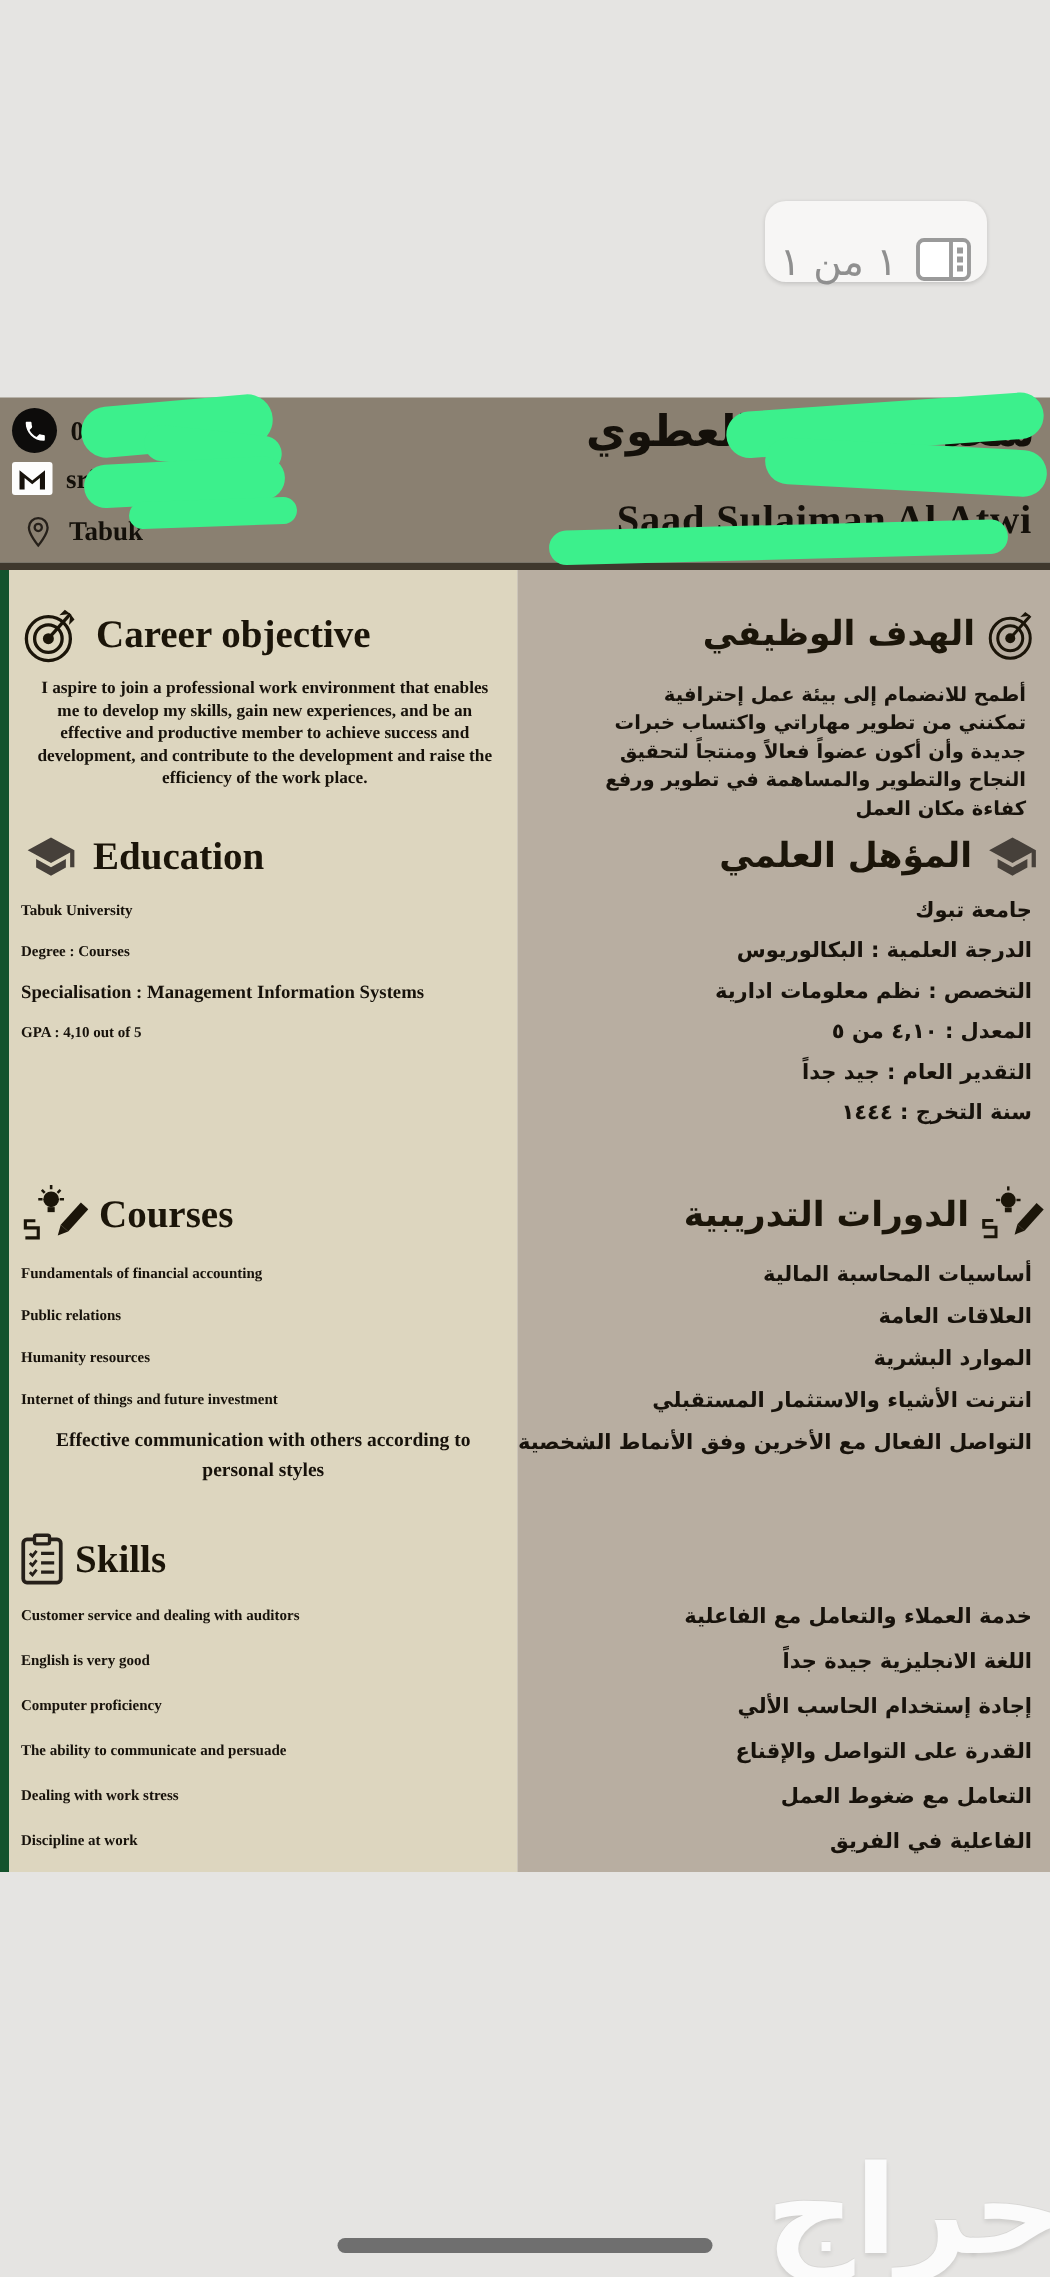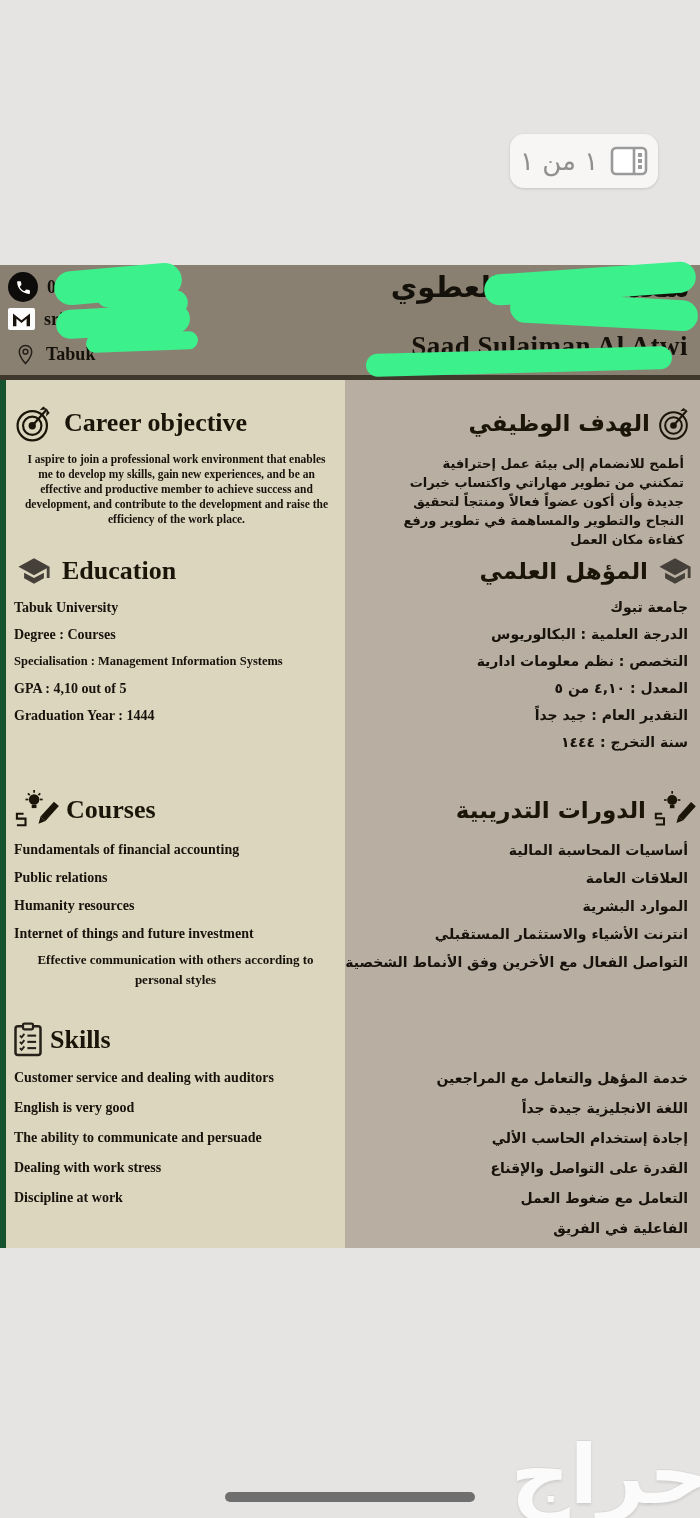--- a/index.html
+++ b/index.html
@@ -2,21 +2,21 @@
 <html><head>
 <meta charset="utf-8">
 <style>
   html,body{margin:0;padding:0;}
   body{width:700px;height:1518px;background:#e5e4e2;overflow:hidden;position:relative;
        font-family:"Liberation Serif", serif;}
   .stage{position:absolute;inset:0;}
 
   
   .pill{position:absolute;top:134px;right:42px;width:148px;height:54px;background:#f7f6f5;
-        border-radius:14px;box-shadow:0 1px 3px rgba(0,0,0,.14);display:flex;align-items:center;
+        border-radius:14px;box-shadow:0 1px 3px rgba(0,0,0,.14);display:flex;align-items:flex-end;
         justify-content:center;gap:12px;color:#8f8f8f;}
   .pill .ptxt{font-family:"DejaVu Sans",sans-serif;font-size:26px;line-height:1;direction:rtl;}
 
   
   .doc{position:absolute;top:265px;left:0;width:700px;height:983px;}
   .doc-header{position:absolute;top:0;left:0;width:700px;height:110px;background:#8a8071;}
   .doc-rule{position:absolute;top:110px;left:0;width:700px;height:5px;background:#3f382d;}
   .columns{position:absolute;top:115px;left:0;width:700px;height:868px;display:flex;}
   .col{position:relative;height:100%;}
   .col-en{width:345px;background:#ddd6bf;border-left:6px solid #14532d;box-sizing:border-box;}
@@ -52,21 +52,21 @@
   .h-en{display:flex;align-items:center;gap:7px;padding-left:7px;height:40px;
         font-weight:bold;font-size:26px;color:#1b1509;}
   .h-ar{display:flex;align-items:center;gap:6px;padding-right:4px;height:40px;direction:rtl;
         font-family:"DejaVu Sans",sans-serif;font-weight:bold;font-size:23px;color:#1b1509;}
   .para-en{position:absolute;left:14px;right:12px;margin:0;text-align:center;font-weight:bold;
            font-size:11.5px;line-height:15px;color:#17120b;}
   .para-ar{position:absolute;right:16px;left:56px;margin:0;direction:rtl;
            font-family:"DejaVu Sans",sans-serif;font-weight:bold;font-size:13px;
            line-height:19px;color:#17120b;}
   .list{position:absolute;left:0;right:0;}
-  .list-en .it{padding-left:8px;font-weight:bold;font-size:14px;color:#17120b;
+  .list-en .it{padding-left:8px;font-weight:bold;font-size:10px;color:#17120b;
                height:27px;line-height:27px;white-space:nowrap;}
   .list-ar .it{padding-right:12px;direction:rtl;font-family:"DejaVu Sans",sans-serif;
                font-weight:bold;font-size:14px;color:#17120b;height:27px;line-height:27px;
                white-space:nowrap;}
   .lh28 .it{height:28px;line-height:28px;}
   .lh30 .it{height:30px;line-height:30px;}
   .it.sm{font-size:12.5px;}
   .it.ctr{white-space:normal;text-align:center;font-size:13px;height:44px;line-height:20px;
           padding:2px 14px 0 14px;}
 
@@ -160,21 +160,20 @@
               <path fill="#46403a" d="M12 3L1 9l11 6 9-4.91V17h2V9L12 3zM5 13.18v4L12 21l7-3.82v-4L12 17l-7-3.82z"></path>
             </svg>
             <span>Education</span>
           </div>
         </div>
         <div class="list list-en" style="top:214px">
           <div class="it">Tabuk University</div>
           <div class="it">Degree : Courses</div>
           <div class="it sm">Specialisation : Management Information Systems</div>
           <div class="it">GPA : 4,10 out of 5</div>
-          <div class="it">Graduation Year : 1444</div>
         </div>
 
         <div class="sec" style="top:410px">
           <div class="h-en">
             <svg class="icn" width="46" height="42" viewBox="0 0 48 44">
               <path d="M4 38 h9 v-7 h-9 v-5 h7" fill="none" stroke="#1b1509" stroke-width="2.2"></path>
               <circle cx="22" cy="11" r="5.5" fill="#1b1509"></circle>
               <rect x="19.5" y="16.5" width="5" height="3.5" fill="#1b1509"></rect>
               <line x1="22" y1="1" x2="22" y2="4" stroke="#1b1509" stroke-width="1.8"></line>
               <line x1="13" y1="11" x2="16" y2="11" stroke="#1b1509" stroke-width="1.8"></line>
@@ -208,20 +207,21 @@
               <line x1="11.5" y1="15.5" x2="18.5" y2="15.5" stroke="#26201a" stroke-width="1.7"></line>
               <path d="M5.5 20.5 l1.4 1.4 2.2-2.8" fill="none" stroke="#26201a" stroke-width="1.5"></path>
               <line x1="11.5" y1="20.5" x2="18.5" y2="20.5" stroke="#26201a" stroke-width="1.7"></line>
             </svg>
             <span>Skills</span>
           </div>
         </div>
         <div class="list list-en lh30" style="top:683px">
           <div class="it">Customer service and dealing with auditors</div>
           <div class="it">English is very good</div>
+          <div class="it">Computer proficiency</div>
           <div class="it">The ability to communicate and persuade</div>
           <div class="it">Dealing with work stress</div>
           <div class="it">Discipline at work</div>
         </div>
       </div>
 
       <div class="col col-ar">
 
         <div class="sec" style="top:23px">
           <div class="h-ar">
@@ -273,21 +273,21 @@
         </div>
         <div class="list list-ar lh28" style="top:456px">
           <div class="it">أساسيات المحاسبة المالية</div>
           <div class="it">العلاقات العامة</div>
           <div class="it">الموارد البشرية</div>
           <div class="it">انترنت الأشياء والاستثمار المستقبلي</div>
           <div class="it">التواصل الفعال مع الأخرين وفق الأنماط الشخصية</div>
         </div>
 
         <div class="list list-ar lh30" style="top:683px">
-          <div class="it">خدمة المؤهل والتعامل مع المراجعين</div>
+          <div class="it">خدمة العملاء والتعامل مع الفاعلية</div>
           <div class="it">اللغة الانجليزية جيدة جداً</div>
           <div class="it">إجادة إستخدام الحاسب الألي</div>
           <div class="it">القدرة على التواصل والإقناع</div>
           <div class="it">التعامل مع ضغوط العمل</div>
           <div class="it">الفاعلية في الفريق</div>
         </div>
       </div>
     </div>
   </div>
 

